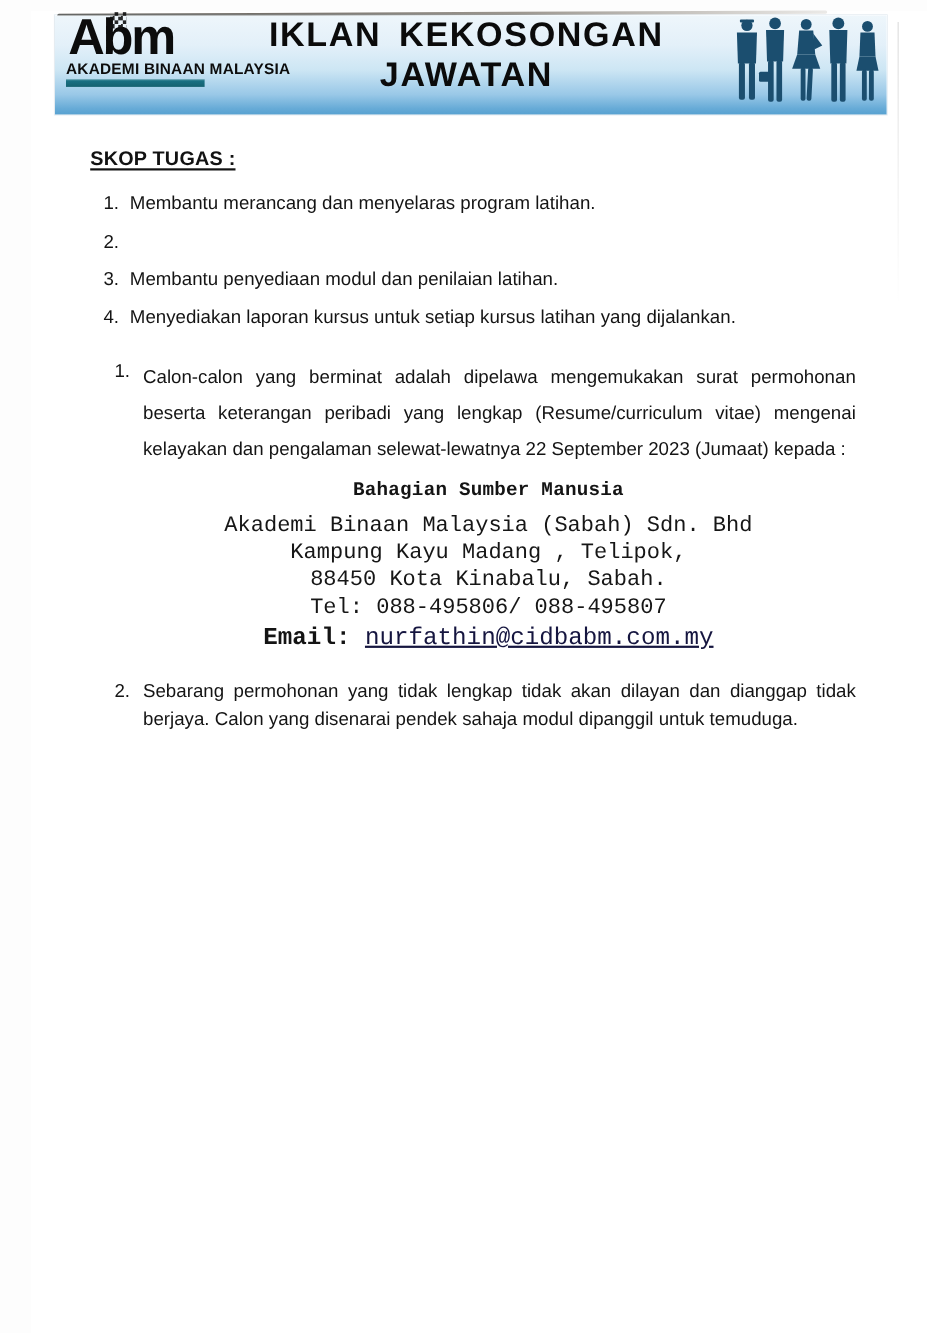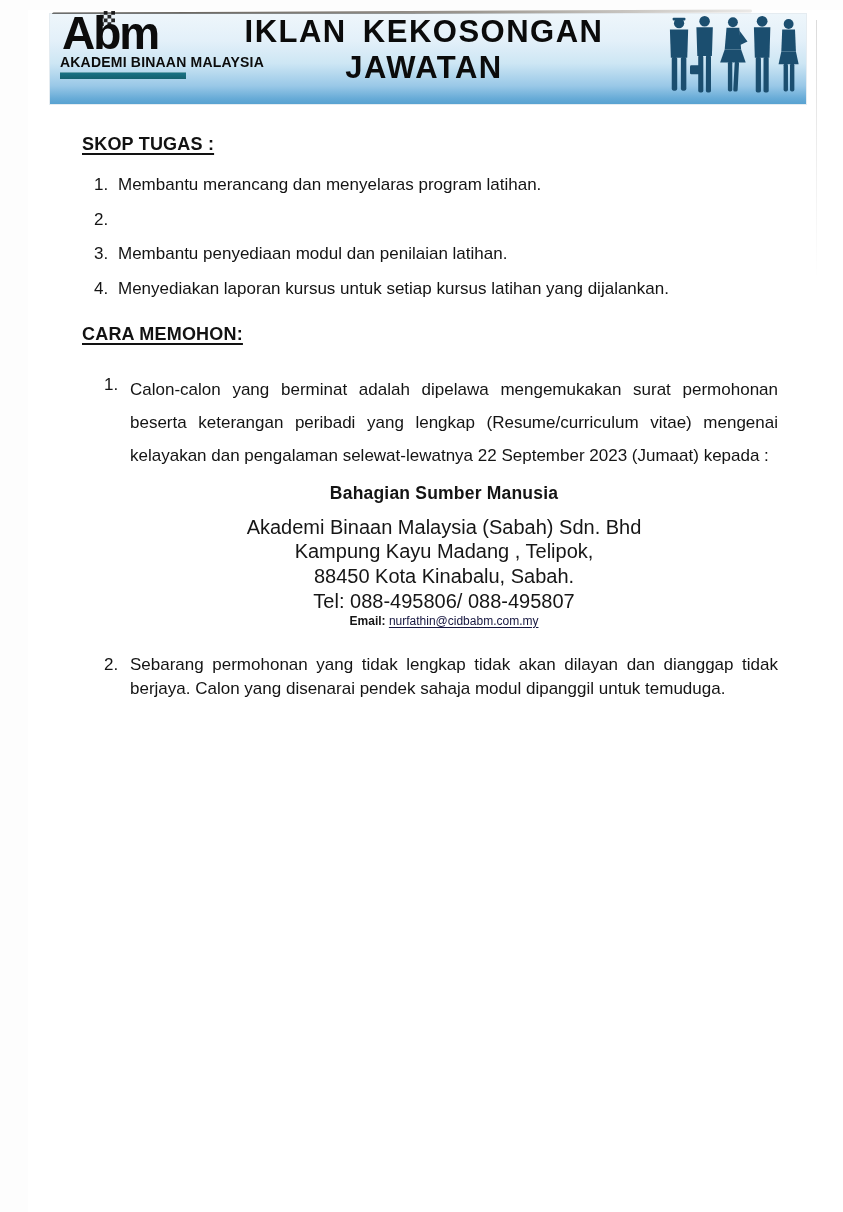--- a/index.html
+++ b/index.html
@@ -133,33 +133,34 @@
     text-align: justify;
     line-height: 1.95;
   }
   .cara-item-2 { margin-top: 24px; }
   .cara-item-2 .body { line-height: 1.45; }
 
   .contact {
     margin-top: 10px;
     text-align: center;
     transform: translateX(14px);
+    font-family: Liberation Mono, monospace;
   }
   .contact-dept {
     font-size: 17.5px;
     font-weight: bold;
     margin-bottom: 11px;
     letter-spacing: .2px;
   }
   .contact-line {
     font-size: 20px;
     line-height: 1.24;
     color: #161616;
   }
-  .contact-email-line { font-size: 12px; line-height: 1.24; }
+  .contact-email-line { font-size: 22px; line-height: 1.24; }
   .email-label { font-weight: bold; }
   .email-link {
     color: #15153f;
     text-decoration: underline;
     text-underline-offset: 2px;
     cursor: pointer;
   }
 </style>
 </head>
 <body>
@@ -228,21 +229,20 @@
       <div class="skop-item">
         <span class="num">3.</span>
         <span class="txt">Membantu penyediaan modul dan penilaian latihan.</span>
       </div>
       <div class="skop-item">
         <span class="num">4.</span>
         <span class="txt">Menyediakan laporan kursus untuk setiap kursus latihan yang dijalankan.</span>
       </div>
     </div>
 
-    <div class="section-heading cara-heading">CARA MEMOHON:</div>
 
     <div class="cara-item">
       <span class="num">1.</span>
       <div class="body">Calon-calon yang berminat adalah dipelawa mengemukakan surat permohonan beserta keterangan peribadi yang lengkap (Resume/curriculum vitae) mengenai kelayakan dan pengalaman selewat-lewatnya 22 September 2023 (Jumaat) kepada :</div>
     </div>
 
     <div class="contact">
       <div class="contact-dept">Bahagian Sumber Manusia</div>
       <div class="contact-line">Akademi Binaan Malaysia (Sabah) Sdn. Bhd</div>
       <div class="contact-line">Kampung Kayu Madang , Telipok,</div>

